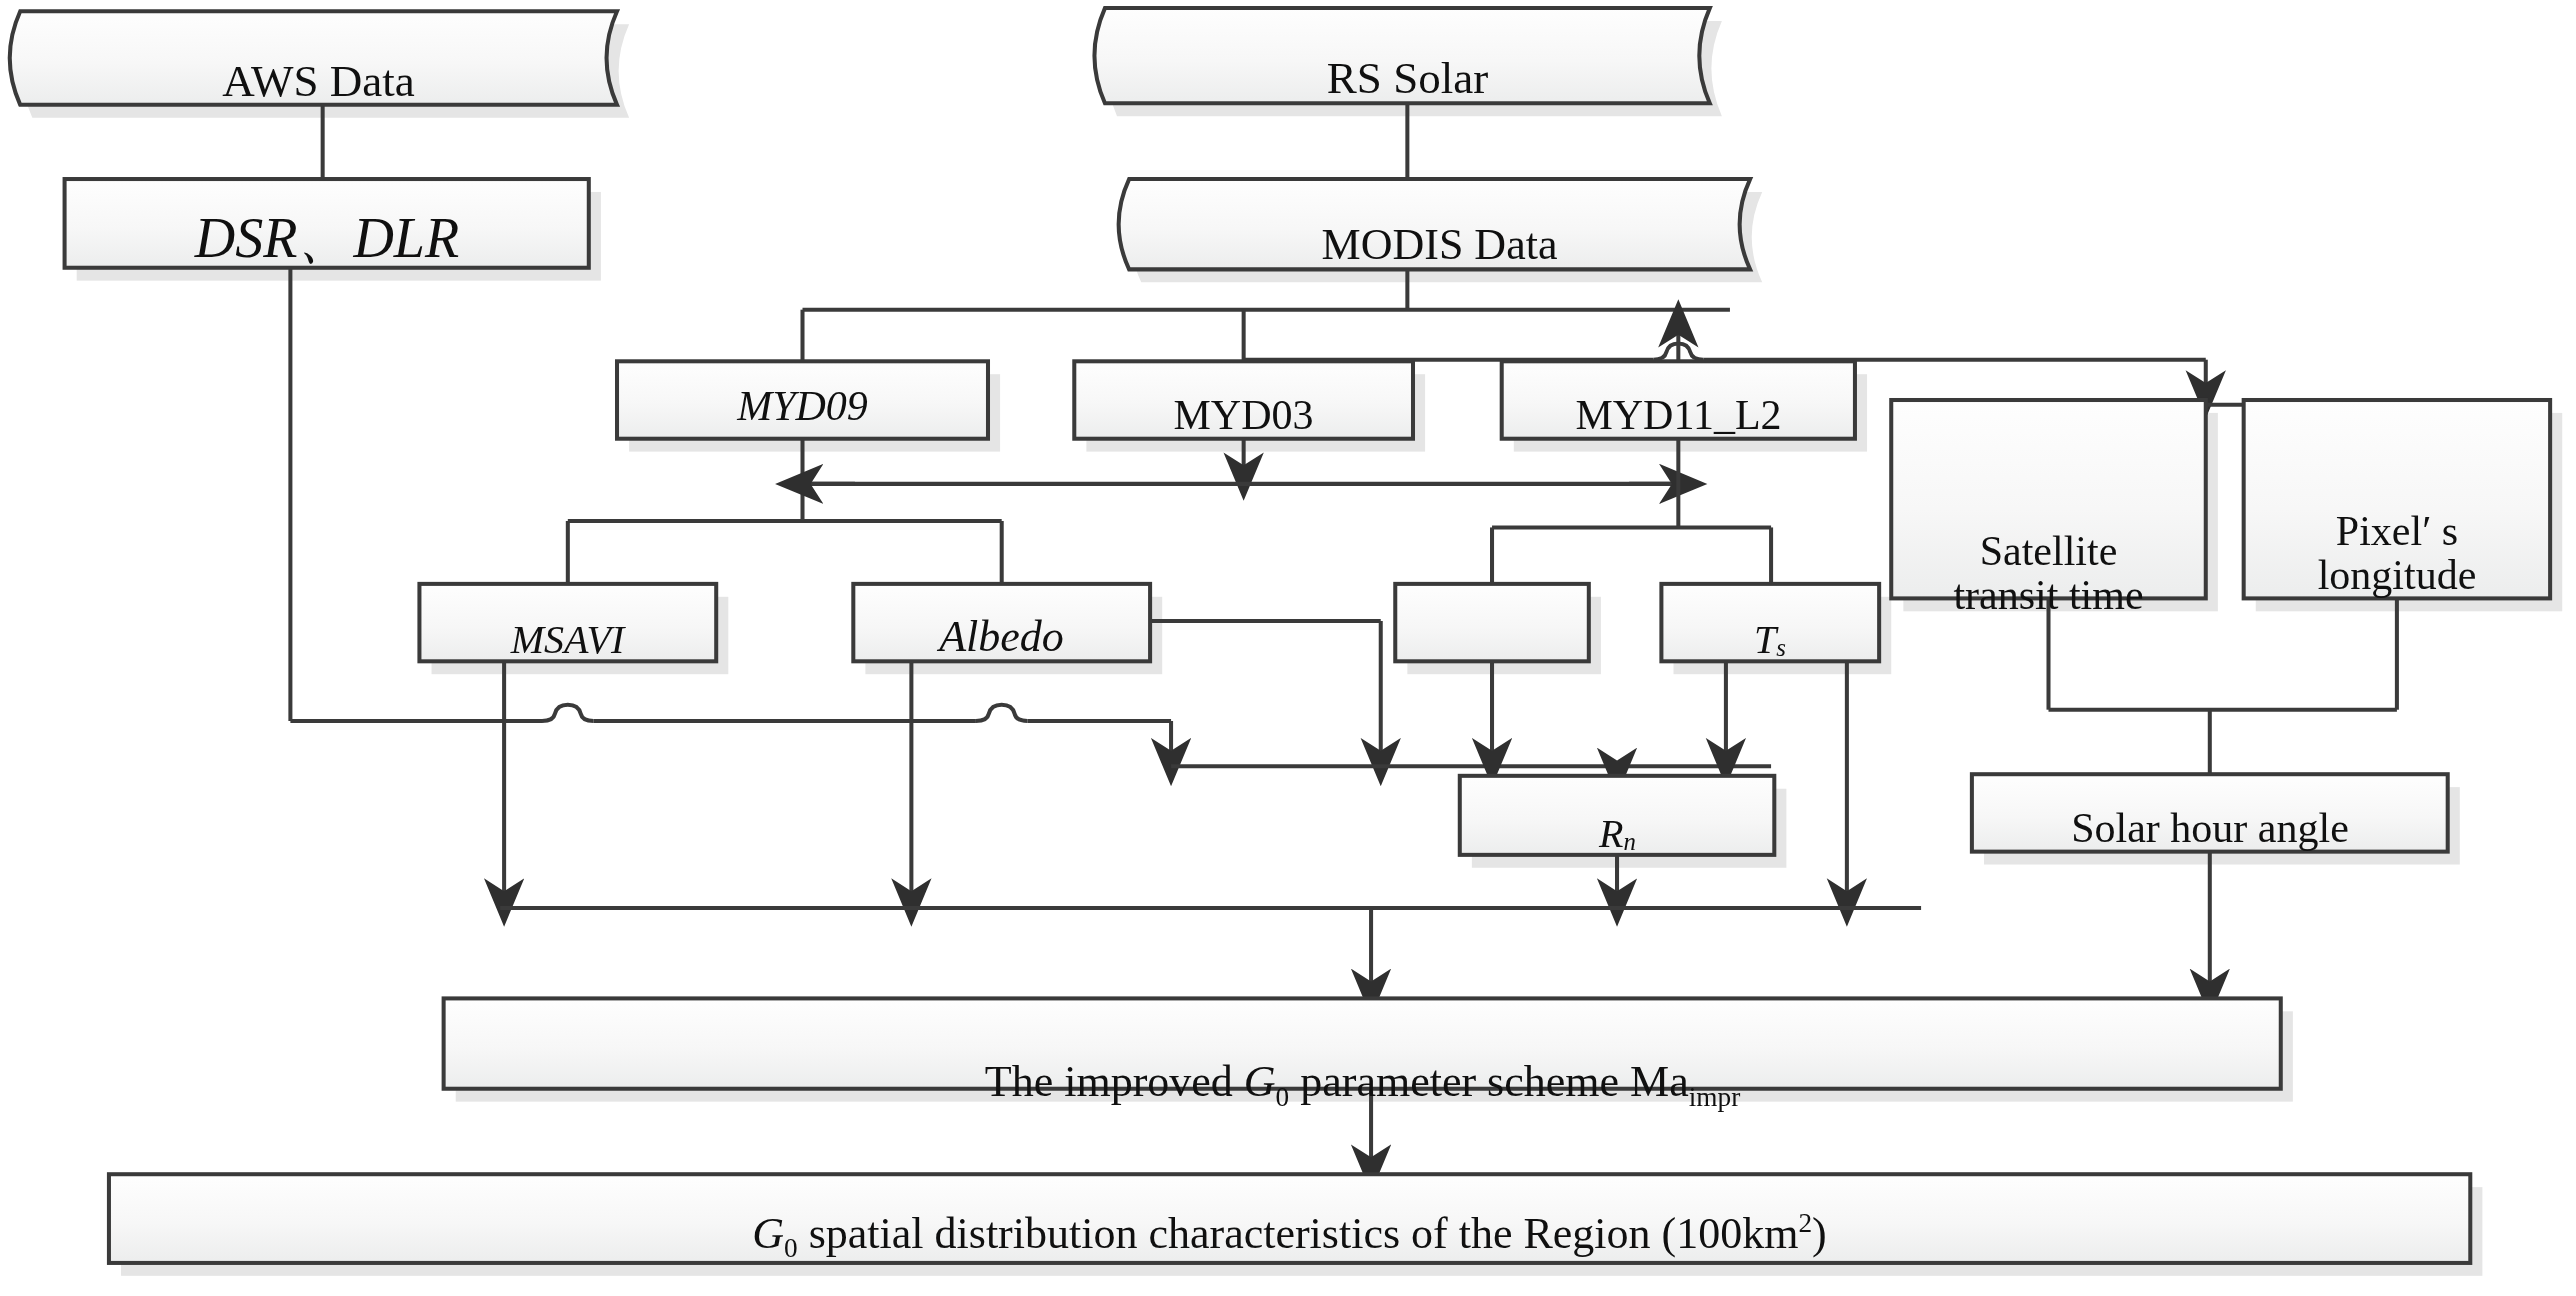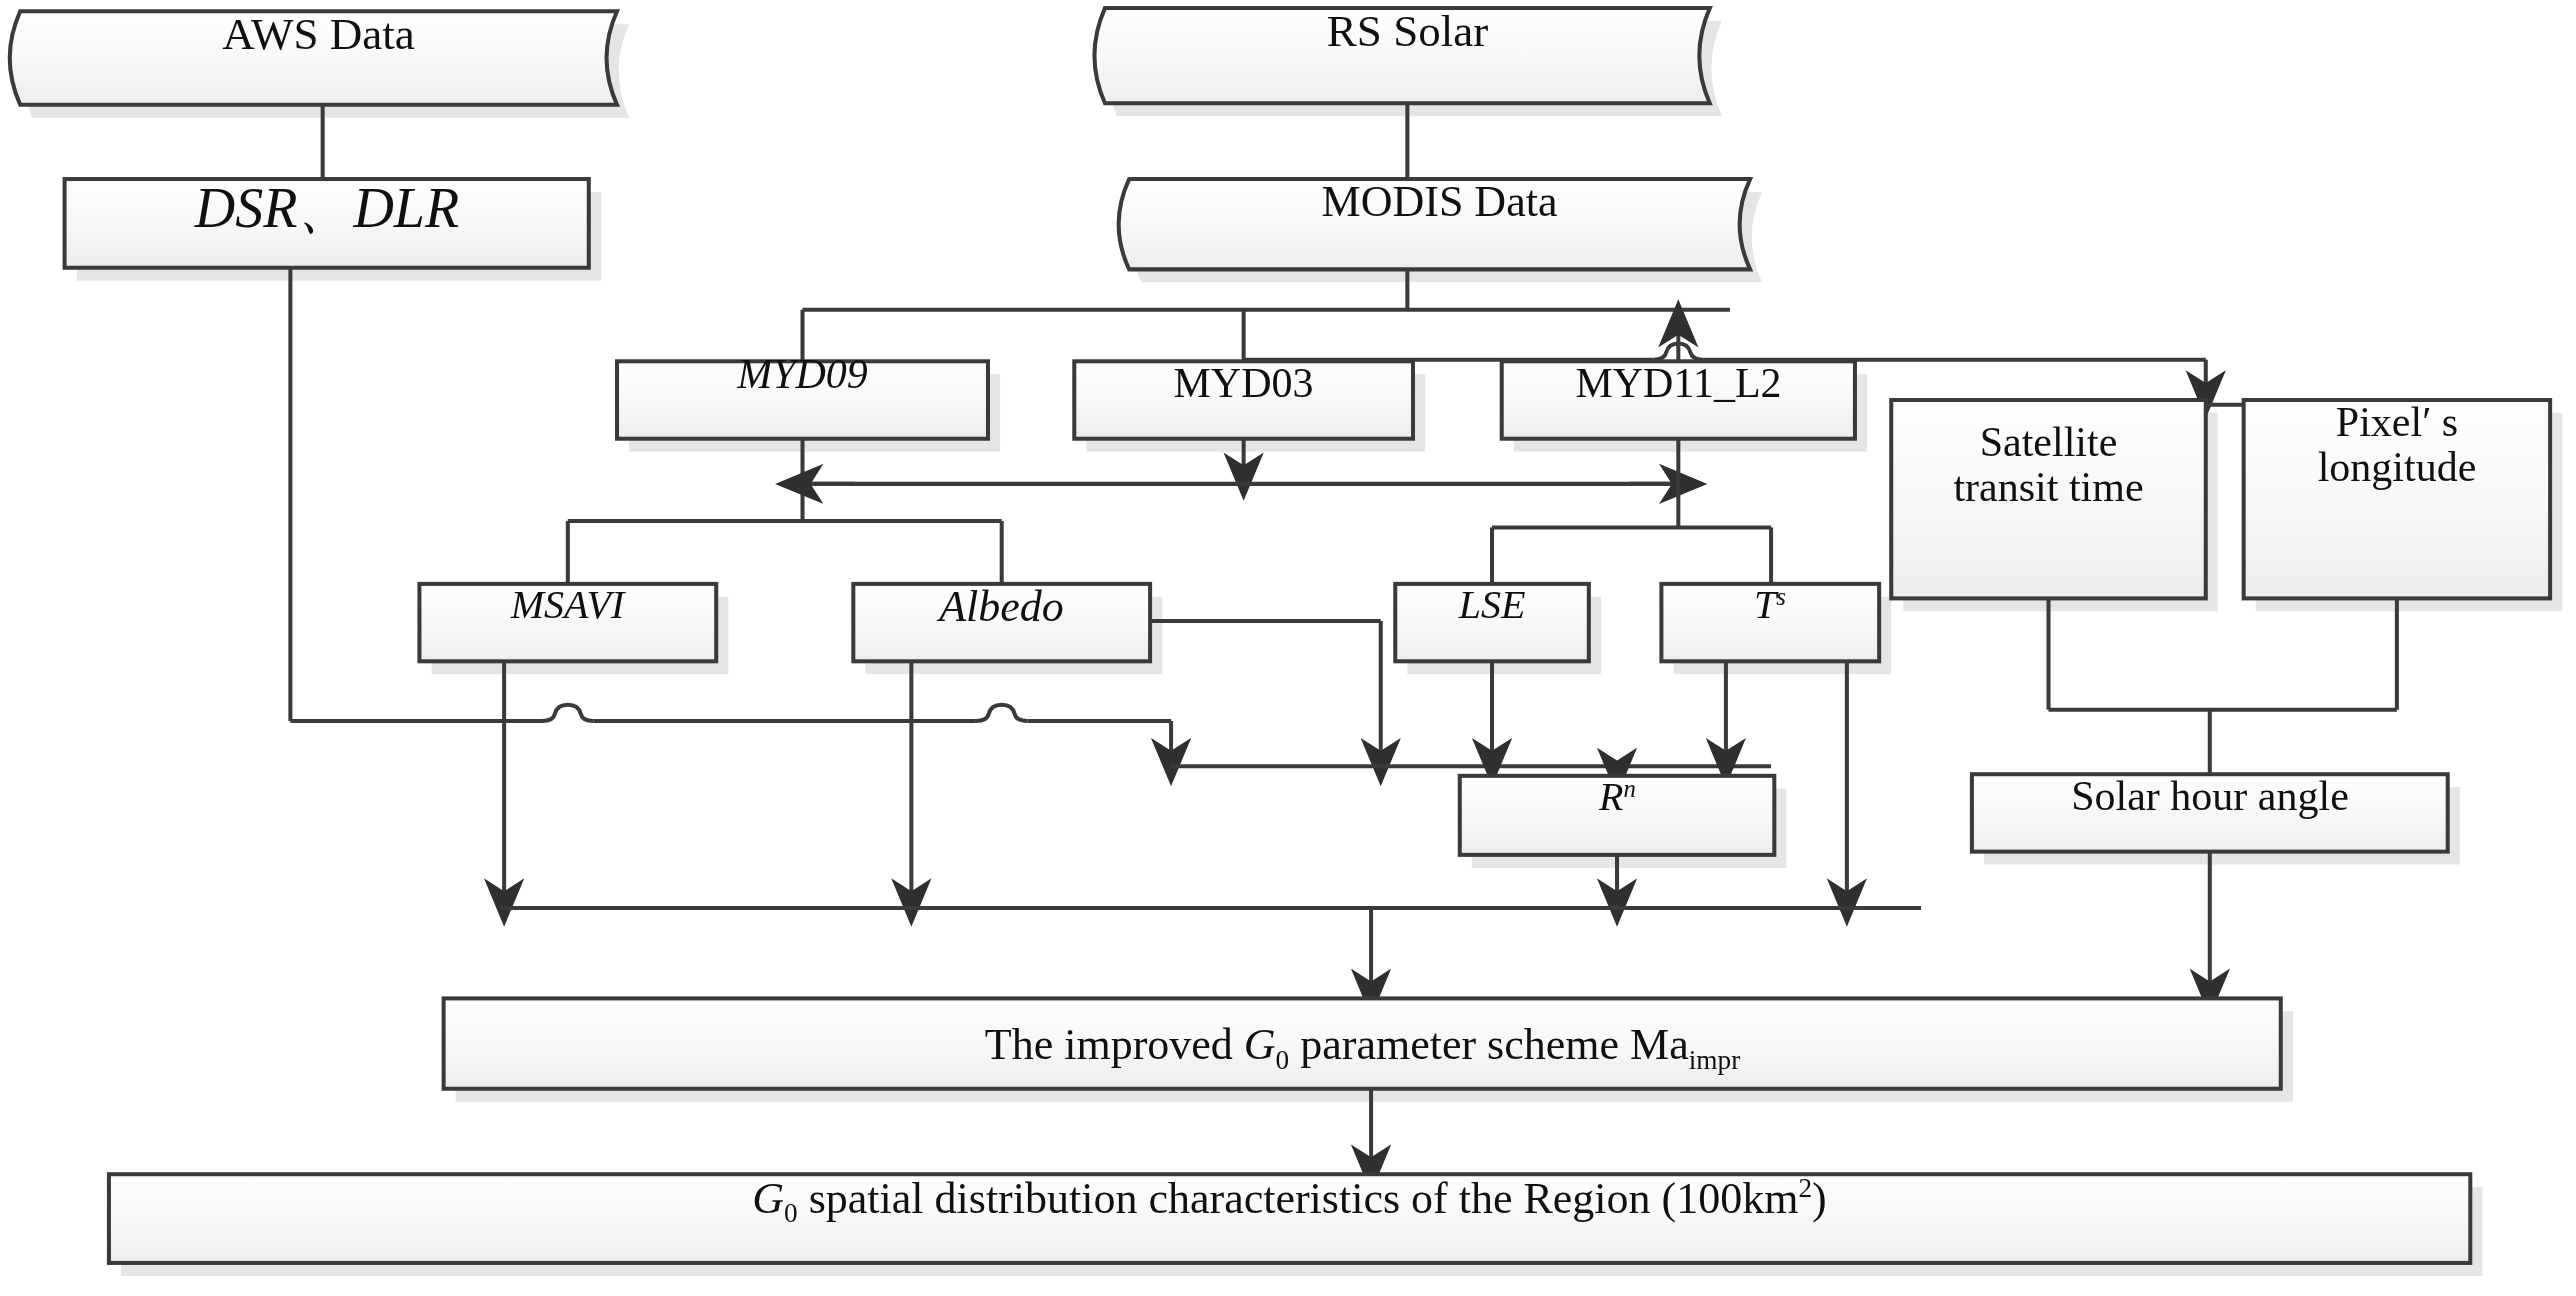--- a/index.html
+++ b/index.html
@@ -1,20 +1,20 @@
 <!DOCTYPE html>
 <html style="font-size:13px"><head>
 <meta charset="utf-8">
 <style>
   html,body{margin:0;padding:0;background:#ffffff;}
   body{font-family:"Liberation Serif", serif;}
   #stage{position:relative;width:2576px;height:1296px;background:#fff;overflow:hidden;}
   svg{position:absolute;top:0;left:0;width:2576px;height:1296px;}
   .nodeLabel{
-    position:absolute;display:flex;align-items:flex-start;justify-content:center;
+    position:absolute;display:flex;align-items:flex-end;justify-content:center;
     text-align:center;color:#101010;line-height:1.06;
     font-family:"Liberation Serif", serif;
     pointer-events:none;
   }
   .it{font-style:italic;}
   .sub{font-size:0.62em;vertical-align:sub;}
   .sup{font-size:0.62em;vertical-align:super;}
 </style>
 </head>
 <body>
@@ -191,23 +191,20 @@
   </div>
 
   <div class="nodeLabel it" style="left:419px;top:584px;width:297px;height:77px;font-size:40px;">
     <span>MSAVI</span>
   </div>
 
   <div class="nodeLabel it" style="left:853px;top:584px;width:297px;height:77px;font-size:44px;">
     <span>Albedo</span>
   </div>
 
-  <div class="nodeLabel it" style="left:1395px;top:584px;width:194px;height:77px;font-size:40px;">
-    <span>LSE</span>
-  </div>
 
   <div class="nodeLabel it" style="left:1661px;top:584px;width:218px;height:77px;font-size:40px;">
     <span>T</span>
       <span class="sub">s</span>
   </div>
 
   <div class="nodeLabel it" style="left:1460px;top:776px;width:315px;height:79px;font-size:40px;">
     <span>R</span>
       <span class="sub">n</span>
   </div>

